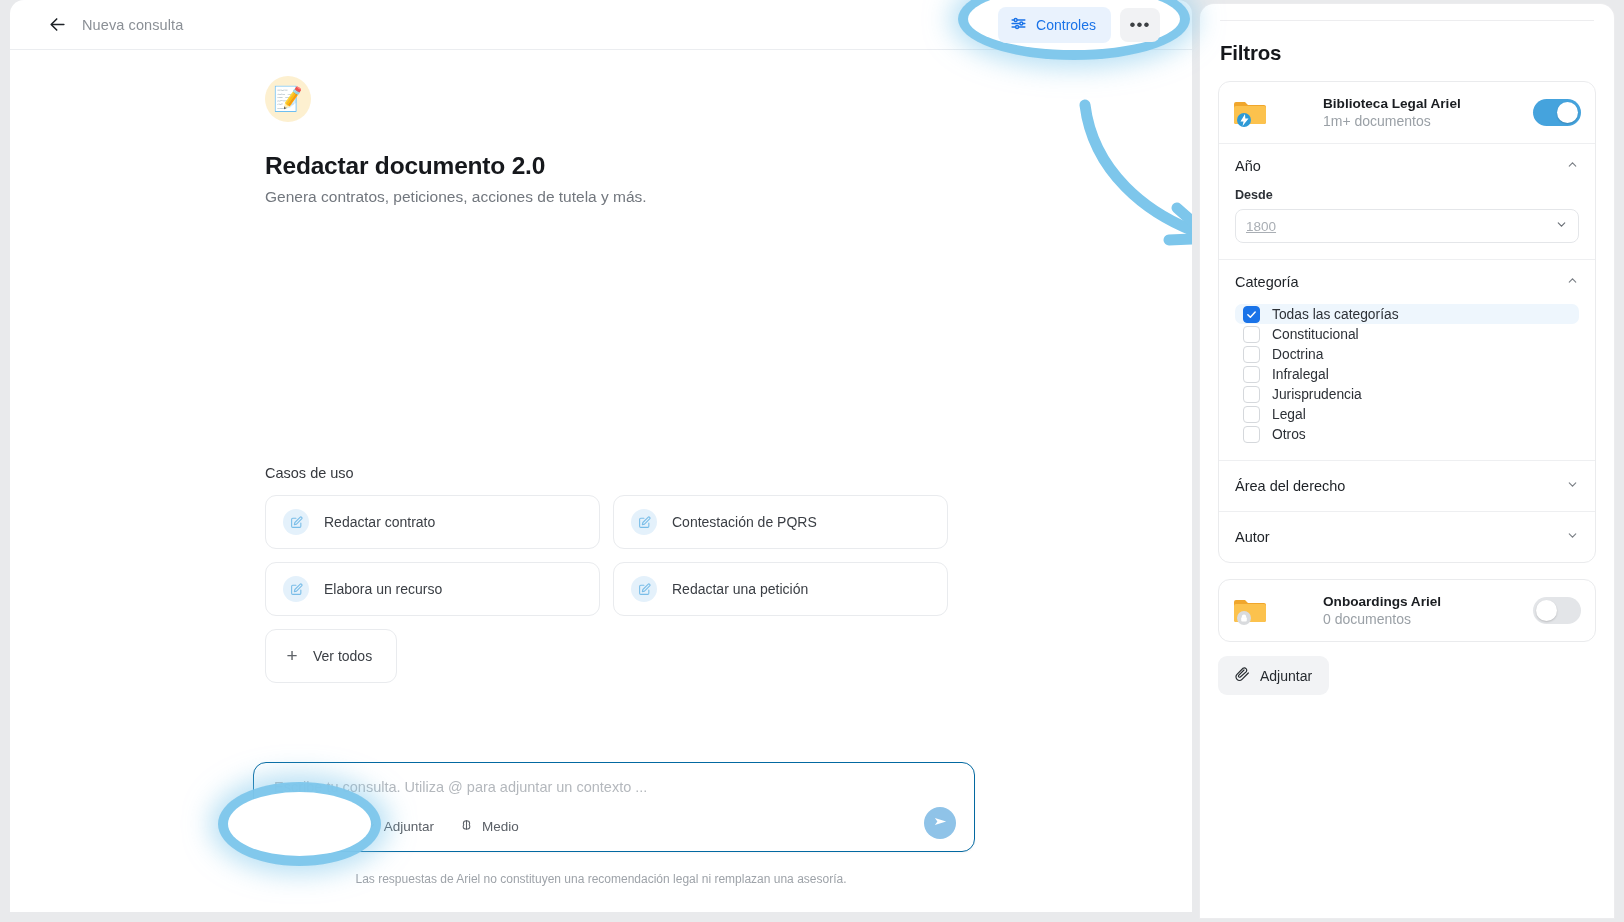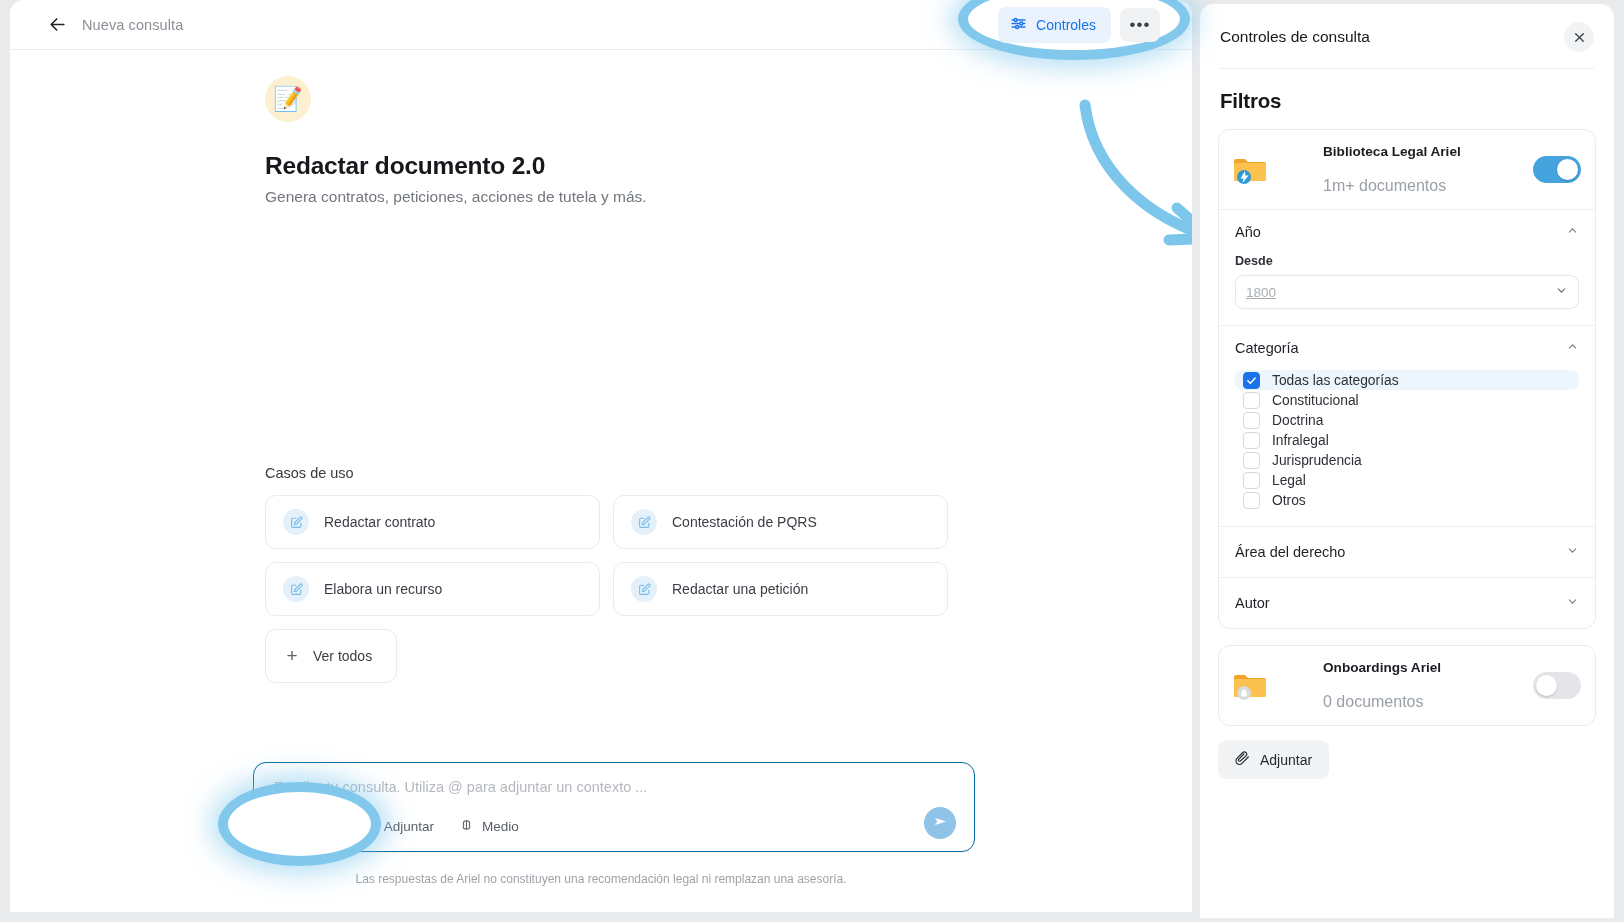--- a/index.html
+++ b/index.html
@@ -179,21 +179,21 @@
 
   .lib-card {
     margin-top: 16px;
     border: 1px solid #eaebed; border-radius: 12px;
     background: #fff;
   }
   .lib-head { display: flex; align-items: center; padding: 14px 14px 14px 14px; gap: 43px; }
   .folder-wrap { position: relative; width: 34px; height: 28px; flex: 0 0 auto; }
   .lib-names { margin-left: 13px; }
   .lib-name { font-size: 13.6px; font-weight: bold; color: #1a1d21; }
-  .lib-count { font-size: 16px; color: #9aa0a6; margin-top: 18px; }
+  .lib-count { font-size: 14px; color: #9aa0a6; margin-top: 2px; }
   .toggle {
     margin-left: auto;
     width: 48px; height: 27px; border-radius: 14px;
     position: relative; cursor: pointer; flex: 0 0 auto;
   }
   .toggle.on { background: #45a3dd; }
   .toggle.off { background: #e3e5e8; }
   .knob {
     position: absolute; top: 3px; width: 21px; height: 21px;
     border-radius: 50%; background: #fff;
@@ -397,29 +397,20 @@
     <svg class="arrow-svg" width="170" height="200" viewBox="0 0 170 200">
       <path d="M20 55 C 28 120, 80 165, 140 185" stroke="#7dc6eb" stroke-width="11" fill="none" stroke-linecap="round"></path>
       <path d="M112 158 L146 188 L104 190" stroke="#7dc6eb" stroke-width="11" fill="none" stroke-linecap="round" stroke-linejoin="round"></path>
     </svg>
   </div>
 
   <div class="hl hl-controles"></div>
   <div class="hl hl-filtros"></div>
 
   <div class="panel">
-    <div class="panel-head">
-      <div class="panel-title">Controles de consulta</div>
-      <div class="panel-close">
-        <svg width="13" height="13" viewBox="0 0 24 24" fill="none" stroke="#3c4043" stroke-width="2.3" stroke-linecap="round">
-            <line x1="5" y1="5" x2="19" y2="19"></line>
-            <line x1="19" y1="5" x2="5" y2="19"></line>
-          </svg>
-      </div>
-    </div>
     <div class="panel-divider"></div>
 
     <div class="panel-body">
       <div class="sec-title">Filtros</div>
 
       <div class="lib-card">
         <div class="lib-head">
           <span class="folder-wrap">
             <svg width="34" height="28" viewBox="0 0 34 28">
               <path d="M1 5a2 2 0 0 1 2-2h9l3 3h16a2 2 0 0 1 2 2v15a2 2 0 0 1-2 2H3a2 2 0 0 1-2-2z" fill="#f0a62c"></path>

